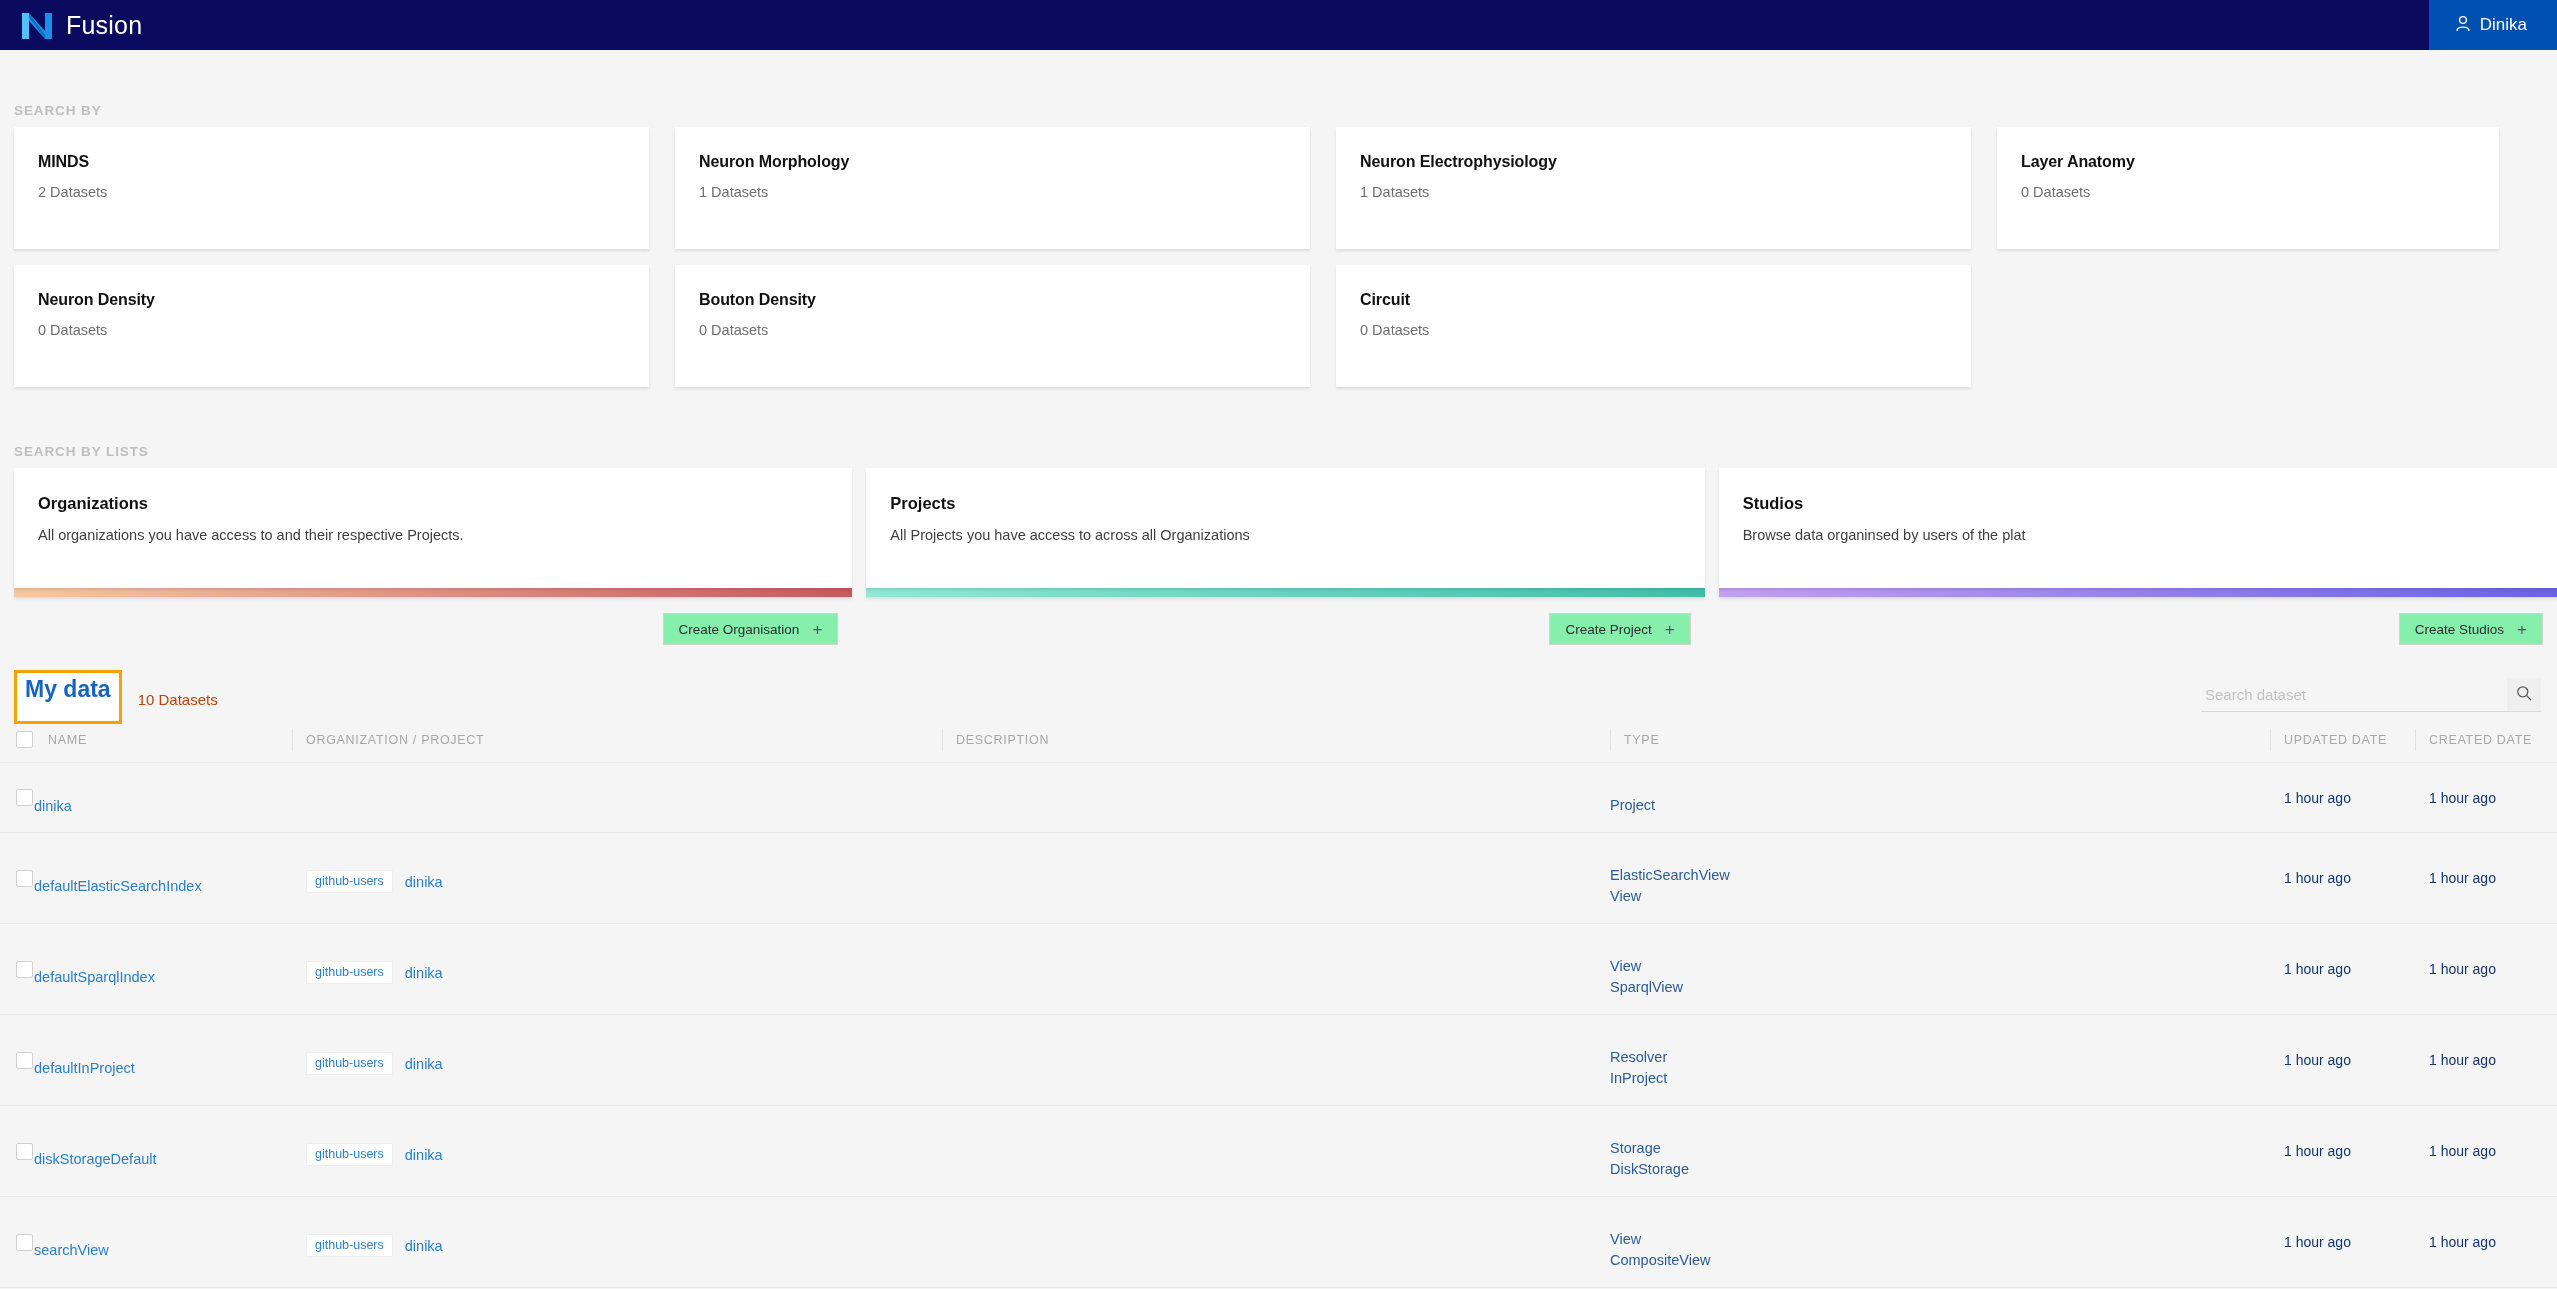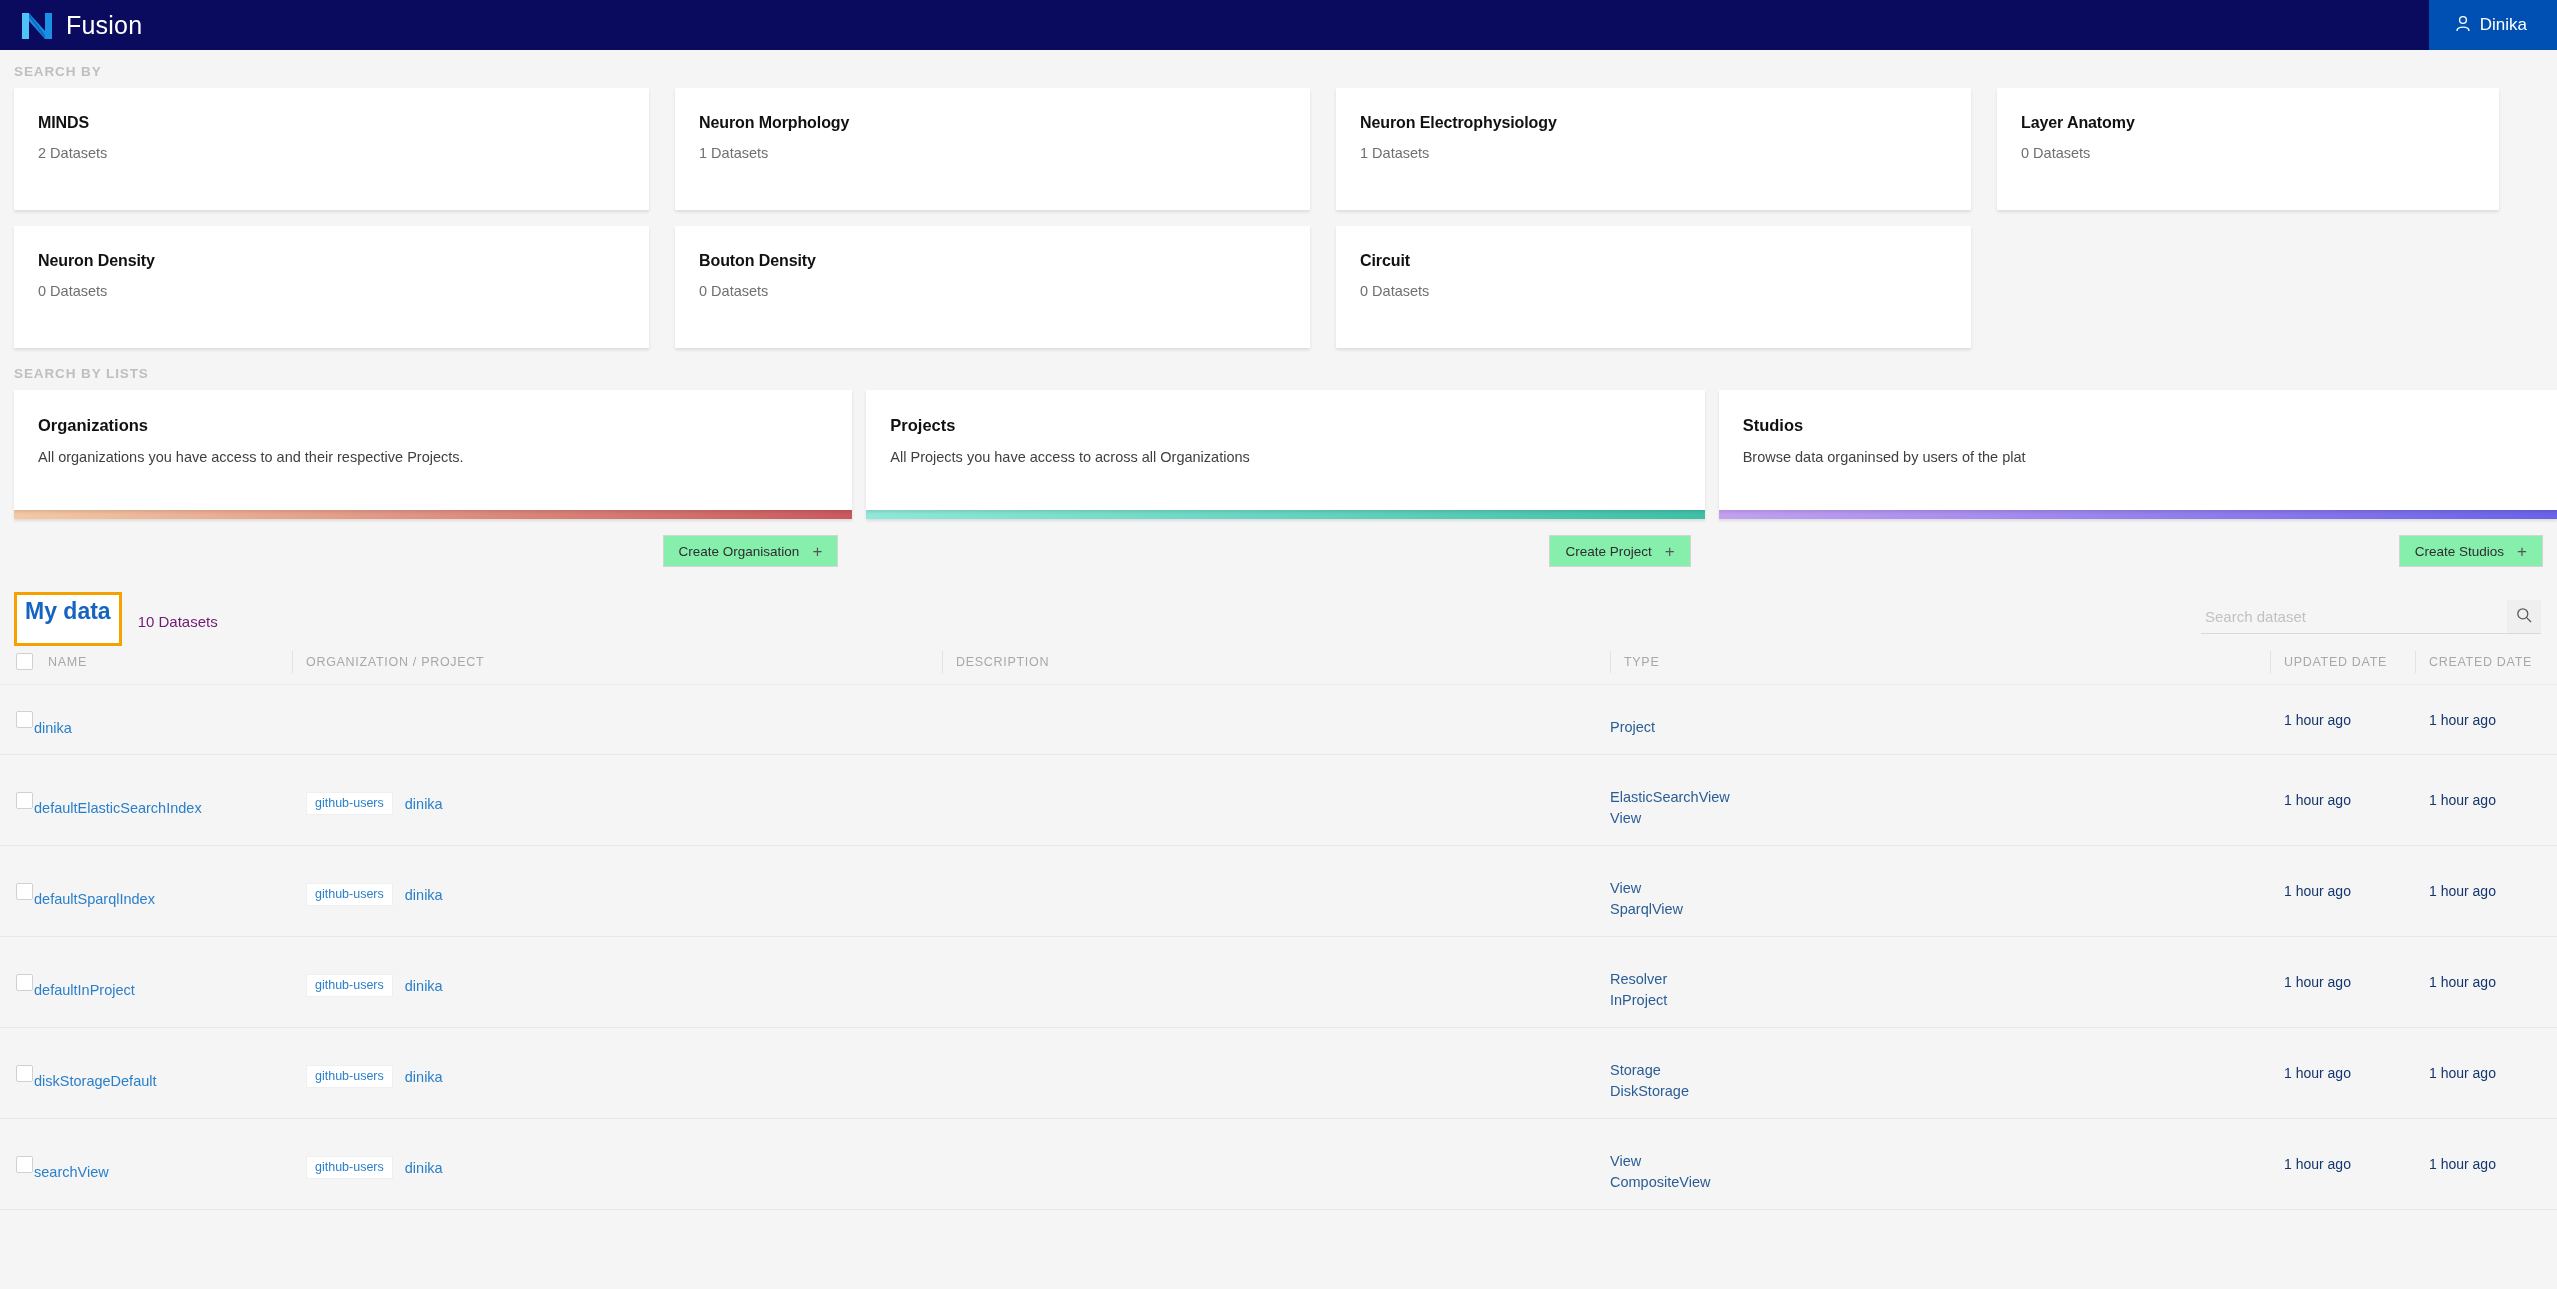--- a/index.html
+++ b/index.html
@@ -54,20 +54,21 @@
   }
   .person-icon { display: block; }
 
   
   .section-label {
     color: #bfbfbf;
     font-size: 13.5px;
     letter-spacing: 0.9px;
     font-weight: 700;
     padding: 14px 0 9px 14px;
+    margin-top: 39px;
   }
 
   
   .searchby-wrap { padding: 0 0 0 0; }
   .card-grid {
     display: flex;
     flex-wrap: wrap;
     gap: 12px;
   }
   .sb-card {
@@ -158,21 +159,21 @@
     background: #ffffff;
     padding: 5px 8px 20px 8px;
     font-size: 23px;
     font-weight: 700;
     color: #1565c0;
     cursor: pointer;
     line-height: 1;
   }
   .mydata-count {
     font-size: 15px;
-    color: #701a75;
+    color: #c2410c;
     margin-left: 16px;
     padding-top: 4px;
   }
   .search-box {
     position: absolute;
     right: 16px;
     top: 33px;
     width: 340px;
     display: flex;
     align-items: flex-end;

